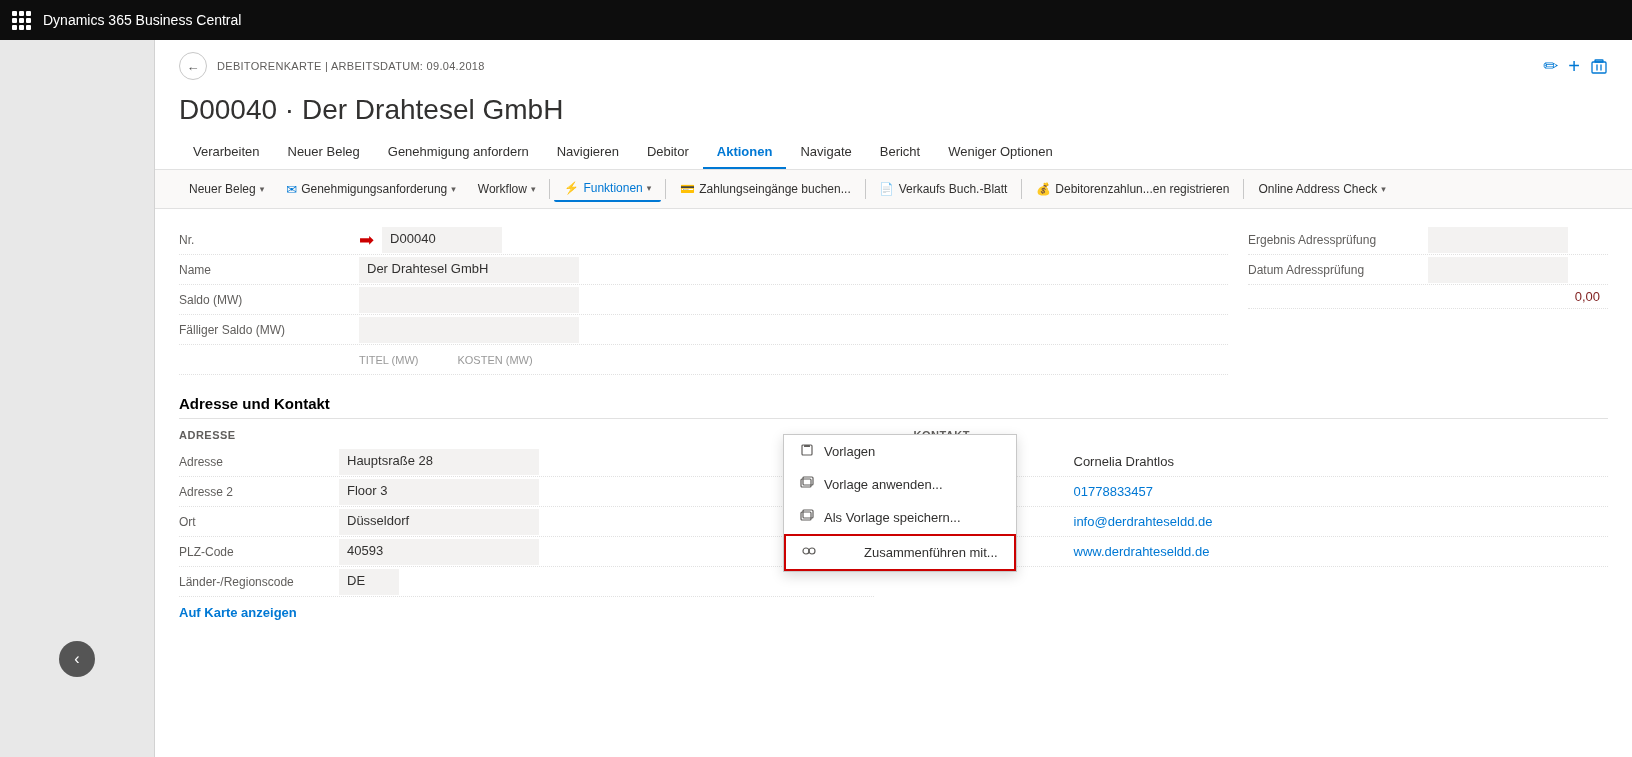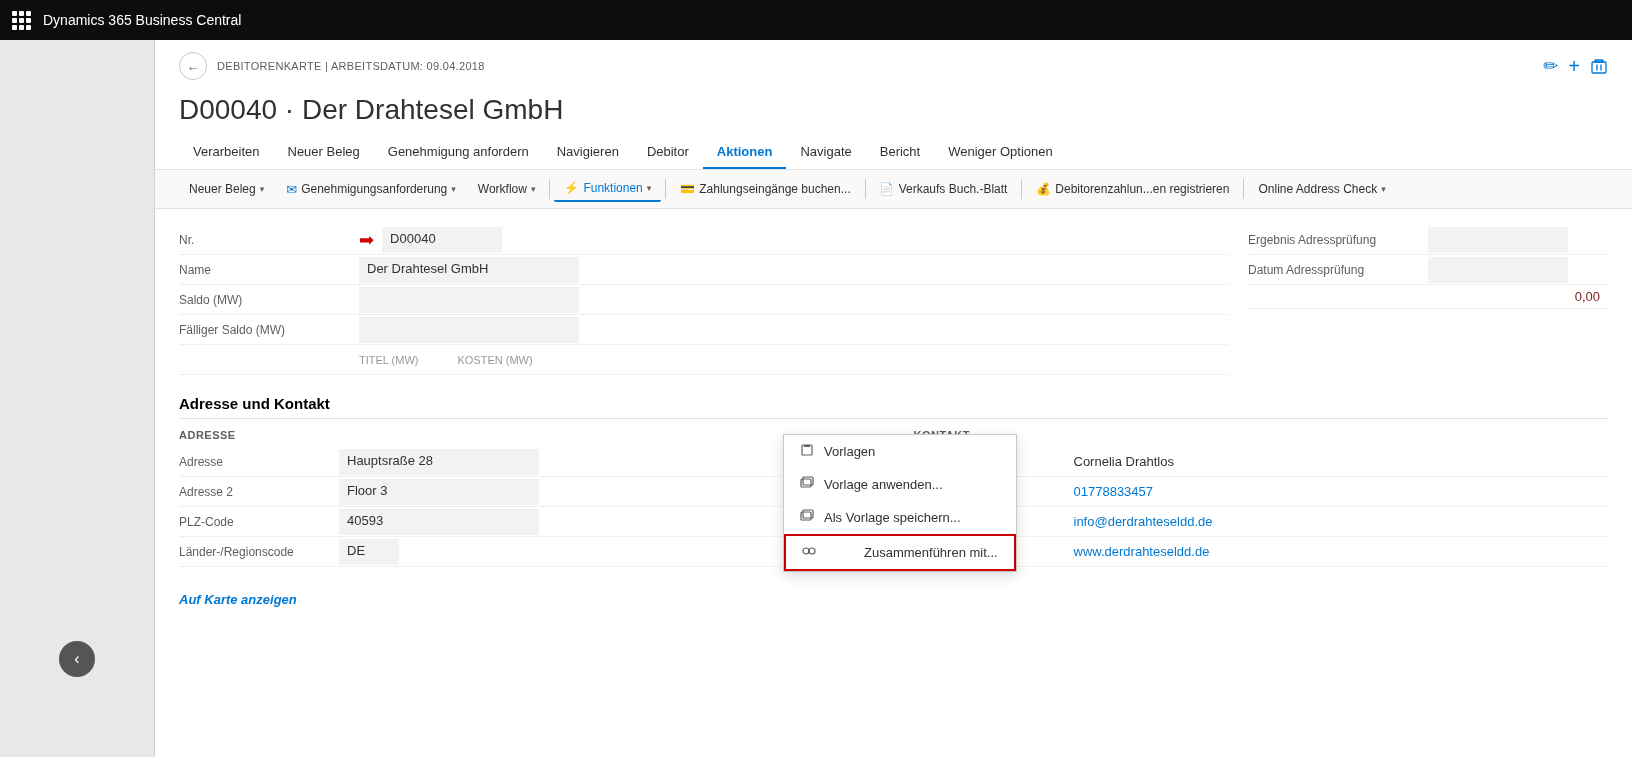--- a/index.html
+++ b/index.html
@@ -405,28 +405,32 @@
           <div class="subsection-label">ADRESSE</div>
           <div class="addr-field-row">
             <span class="addr-field-label">Adresse</span>
             <div class="addr-field-input" style="display:inline-block;">Hauptsraße 28</div>
           </div>
           <div class="addr-field-row">
             <span class="addr-field-label">Adresse 2</span>
             <div class="addr-field-input" style="display:inline-block;">Floor 3</div>
           </div>
           <div class="addr-field-row">
+            <span class="addr-field-label">Ort</span>
+            <div class="addr-field-input" style="display:inline-block;">Düsseldorf</div>
+          </div>
+          <div class="addr-field-row">
             <span class="addr-field-label">PLZ-Code</span>
             <div class="addr-field-input" style="display:inline-block;">40593</div>
           </div>
           <div class="addr-field-row">
             <span class="addr-field-label">Länder-/Regionscode</span>
             <div class="addr-field-input" style="display:inline-block; min-width:60px;">DE</div>
           </div>
-          <div style="margin-top:25px;font-style:italic;">
+          <div style="margin-top:8px;">
             <span class="map-link">Auf Karte anzeigen</span>
           </div>
         </div>
 
         <div>
           <div class="subsection-label">KONTAKT</div>
           <div class="addr-field-row">
             <span class="addr-field-label">Kontaktname</span>
             <span class="addr-field-value">Cornelia Drahtlos</span>
           </div>

